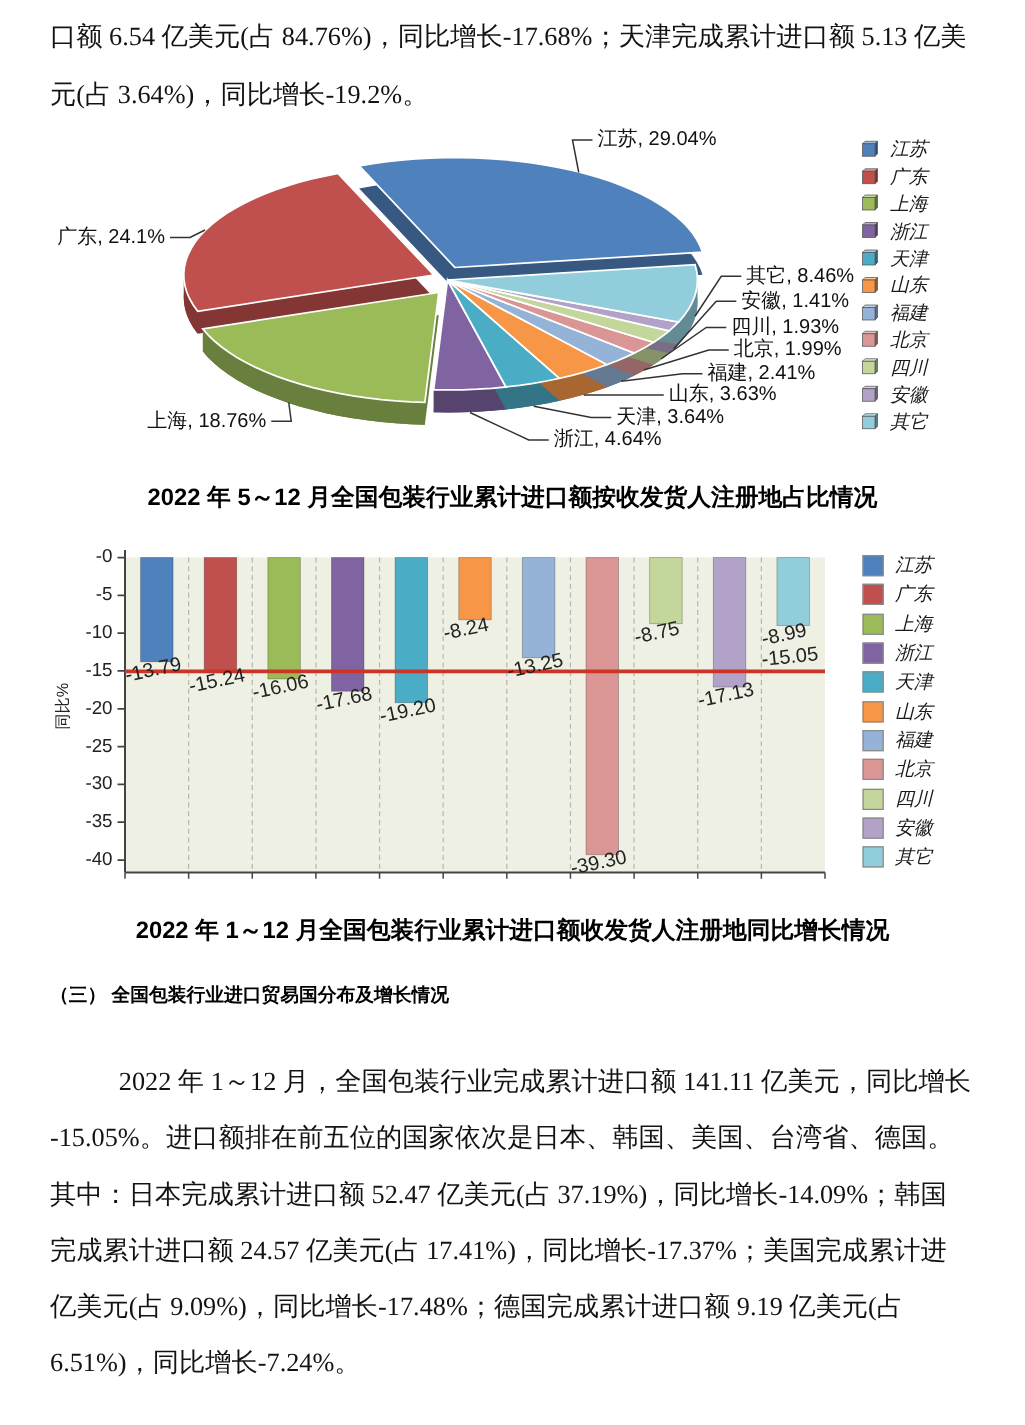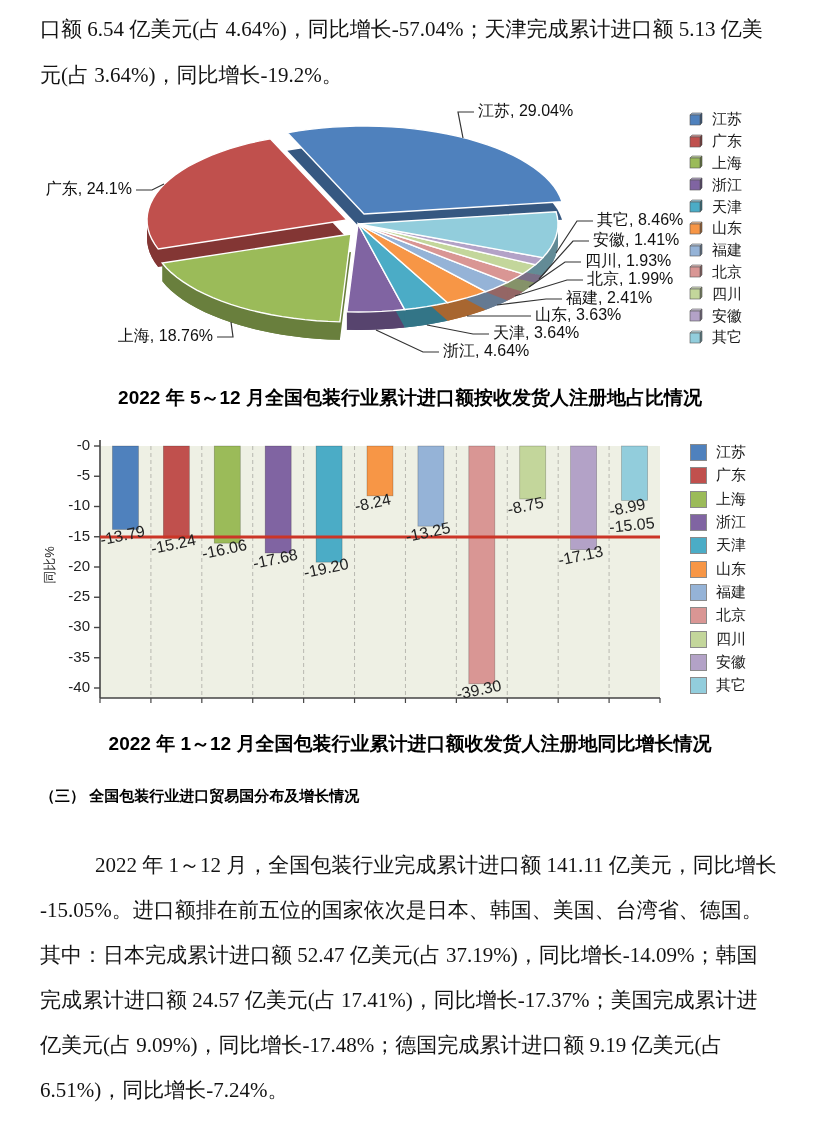--- a/index.html
+++ b/index.html
@@ -21,30 +21,30 @@
   #bar-title{top:731px;left:0;}
   #section-heading{
     left:40px;top:787px;font-family:"Liberation Sans","DejaVu Sans",sans-serif;
     font-weight:bold;font-size:15px;color:#000;white-space:nowrap;
   }
   #bottom-para{left:40px;top:843px;width:760px;}
   #bottom-para .line1{padding-left:55px;}
   #pie-chart{left:0;top:95px;width:820px;height:285px;}
   #bar-chart{left:0;top:425px;width:820px;height:292px;}
   .legend{position:absolute;font-family:"Liberation Sans","DejaVu Sans",sans-serif;
-          font-size:15px;color:#1a1a1a;}
+          font-size:15px;color:#1a1a1a;font-style:italic;}
   .legend .item{display:flex;align-items:center;}
   .legend .swatch{display:inline-block;margin-right:9px;}
   svg text{font-family:"Liberation Sans","DejaVu Sans",sans-serif;}
 </style>
 </head>
 <body>
 
 <div id="top-para" class="abs para">
-  <div class="line">口额 6.54 亿美元(占 4.64%)，同比增长-57.04%；天津完成累计进口额 5.13 亿美</div>
+  <div class="line">口额 6.54 亿美元(占 84.76%)，同比增长-17.68%；天津完成累计进口额 5.13 亿美</div>
   <div class="line">元(占 3.64%)，同比增长-19.2%。</div>
 </div>
 
 <div id="pie-chart" class="abs">
   <svg id="pie-svg" width="820" height="285" viewBox="0 0 820 285">
       <path d="M364,137 L562.0536137483141,124.75276711551425 L560.0734958927726,119.64823747443215 L557.4144304475102,114.60379212618375 L554.0856250112732,109.63689857189699 L550.0986063047808,104.76475577256214 L545.46718025692,100.00423459384783 L540.2073841986817,95.37181938701929 L534.3374313303759,90.88355090824783 L527.877647654421,86.55497077396558 L520.8504015920915,82.40106764460168 L513.2800265279416,78.43622532304991 L505.1927365501102,74.67417294758864 L496.616535678278,71.12793745172105 L487.5811208935917,67.80979845555355 L478.1177793063374,64.73124574491132 L468.2592798174424,61.90293948542872 L458.0397596489508,59.33467330938187 L447.4946061363865,57.03534040308364 L436.6603341923234,55.01290271227069 L425.5744598654723,53.2743633721158 L414.2753704331136,51.82574245733258 L402.8021914767095,50.67205613634317 L391.19465140097583,49.81729930169213 L379.4929438655459,49.264431736852686 L367.73758860558644,49.01536786732572 L355.9692911233059,49.070970131520525 L344.2288017362028,49.4310459943722 L332.5567744701323,50.09434861403663 L320.993626285803,51.05858115935452 L309.5793971261634,52.32040476313432 L298.3536112692973,53.875450083713886 L287.3551404669195,55.71833243476679 Z" fill="rgb(54,88,129)"></path>
       <path d="M347,143 L270.3551404669195,61.71833243476679 L259.7334284138482,63.81889110637076 L249.40757581288057,66.18789712348666 L239.41259035410337,68.81731885602397 L229.78235799026905,71.69824178770226 L220.5495280534069,74.8208987388945 L211.7454025639453,78.17470298025061 L203.3998301076165,81.748284124837 L195.54110463993578,85.52952667710622 L188.19586956133526,89.5056111080055 L181.389027388167,93.66305731696644 L175.14365532581812,97.98777033342722 L169.480927030168,102.465088102946 L164.42004082264165,107.07983119589566 L159.97815460222958,111.81635427021382 L156.17032767514246,116.65859911373316 L153.00946969931547,121.59014908626361 L150.50629691685492,126.59428477685113 L148.66929582281253,131.6540406875191 L147.50469439346045,136.7522627513173 L147.01644097161255,141.8716664896752 L147.20619088057586,146.99489561188963 L148.07330081211586,152.10458085807613 L149.61483100746125,157.18339888609026 L151.82555522395452,162.21413100277388 L154.69797845355822,167.1797215404106 L158.22236233314572,172.06333568047683 Z" fill="rgb(131,54,52)"></path>
       <path d="M147,124.99999999999999 L147.3146095053949,129.93398396188164 L148.25744823017072,134.85244514122454 L149.8255499140788,139.73990959163933 L152.0139811601673,144.58100088539223 L154.815856955717,149.3604884891082 L158.22236233314572,154.06333568047683 L158.22236233314572,172.06333568047683 L154.815856955717,167.3604884891082 L152.0139811601673,162.58100088539223 L149.8255499140788,157.73990959163933 L148.25744823017072,152.85244514122454 L147.3146095053949,147.93398396188164 L147,143 Z" fill="rgb(131,54,52)"></path>
       <path d="M351,157 L162.22236233314572,186.06333568047683 L166.4403382856376,190.9049373021333 L171.29906577464638,195.62882825792676 L176.78167634107768,200.21860821226846 L182.86913553768593,204.65834243418465 L189.5403090125902,208.9326171192828 L196.77203588320796,213.0265929031724 L204.53920914586908,216.92605638055335 L212.8148628419443,220.61746945110883 L221.57026567786596,224.0880163208842 L230.77502077401348,227.32564799597307 L240.397171196156,230.31912411403832 L250.40331090306898,233.05805196843772 L260.75870072514044,235.5329225894711 L271.4273889713126,237.7351437574824 L282.37233624563675,239.65706983320214 L293.5555440401078,241.29202830176638 L304.93818665732806,242.63434293825594 L316.48074600499706,243.67935351433164 L328.14314879424626,244.42343197754636 L339.88490566549774,244.86399504716502 Z" fill="rgb(105,127,61)"></path>
       <path d="M162.22236233314572,168.06333568047683 L166.4403382856376,172.9049373021333 L171.29906577464638,177.62882825792676 L176.78167634107768,182.21860821226846 L182.86913553768593,186.65834243418465 L189.5403090125902,190.9326171192828 L196.77203588320796,195.0265929031724 L204.53920914586908,198.92605638055335 L212.8148628419443,202.61746945110883 L221.57026567786596,206.0880163208842 L230.77502077401348,209.32564799597307 L240.397171196156,212.31912411403832 L250.40331090306898,215.05805196843772 L260.75870072514044,217.5329225894711 L271.4273889713126,219.7351437574824 L282.37233624563675,221.65706983320214 L293.5555440401078,223.29202830176638 L304.93818665732806,224.63434293825594 L316.48074600499706,225.67935351433164 L328.14314879424626,226.42343197754636 L339.88490566549774,226.86399504716502 L339.88490566549774,244.86399504716502 L328.14314879424626,244.42343197754636 L316.48074600499706,243.67935351433164 L304.93818665732806,242.63434293825594 L293.5555440401078,241.29202830176638 L282.37233624563675,239.65706983320214 L271.4273889713126,237.7351437574824 L260.75870072514044,235.5329225894711 L250.40331090306898,233.05805196843772 L240.397171196156,230.31912411403832 L230.77502077401348,227.32564799597307 L221.57026567786596,224.0880163208842 L212.8148628419443,220.61746945110883 L204.53920914586908,216.92605638055335 L196.77203588320796,213.0265929031724 L189.5403090125902,208.9326171192828 L182.86913553768593,204.65834243418465 L176.78167634107768,200.21860821226846 L171.29906577464638,195.62882825792676 L166.4403382856376,190.9049373021333 L162.22236233314572,186.06333568047683 Z" fill="rgb(105,127,61)"></path>

